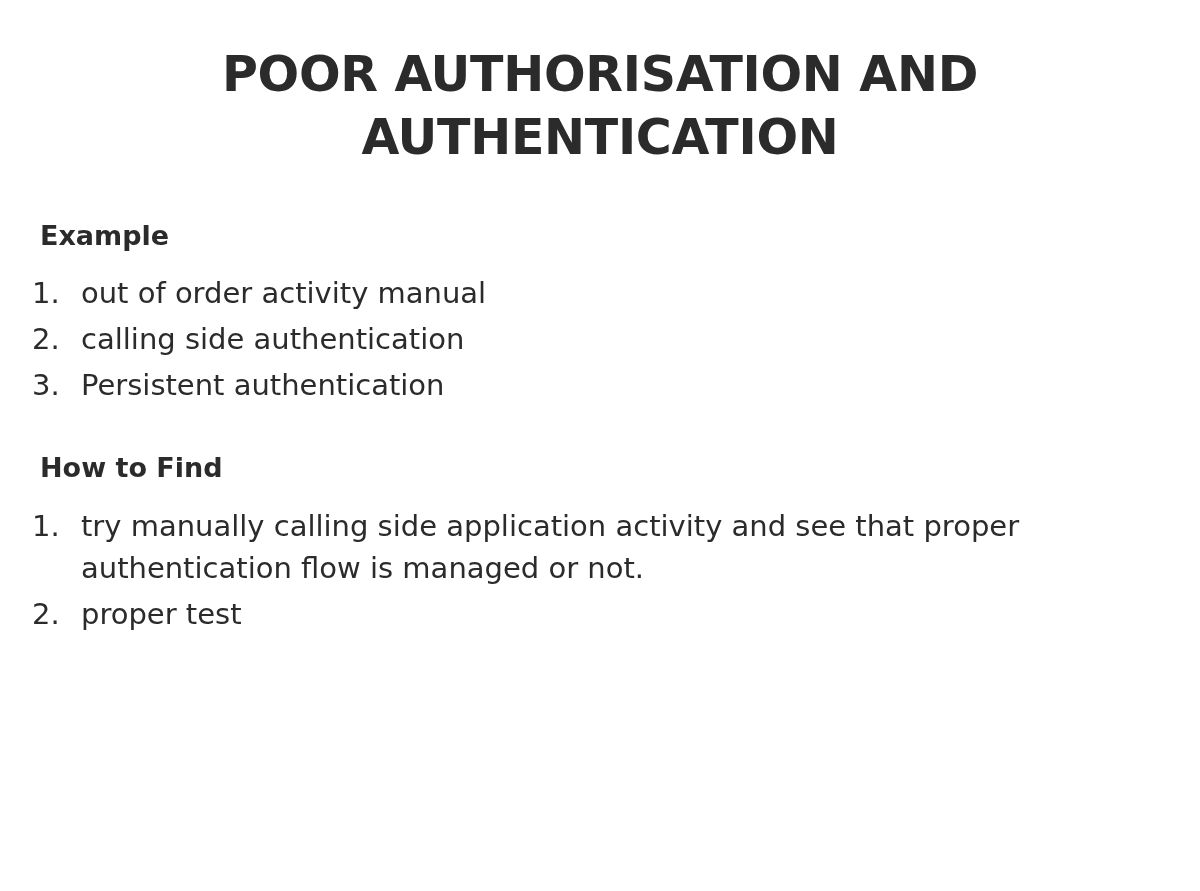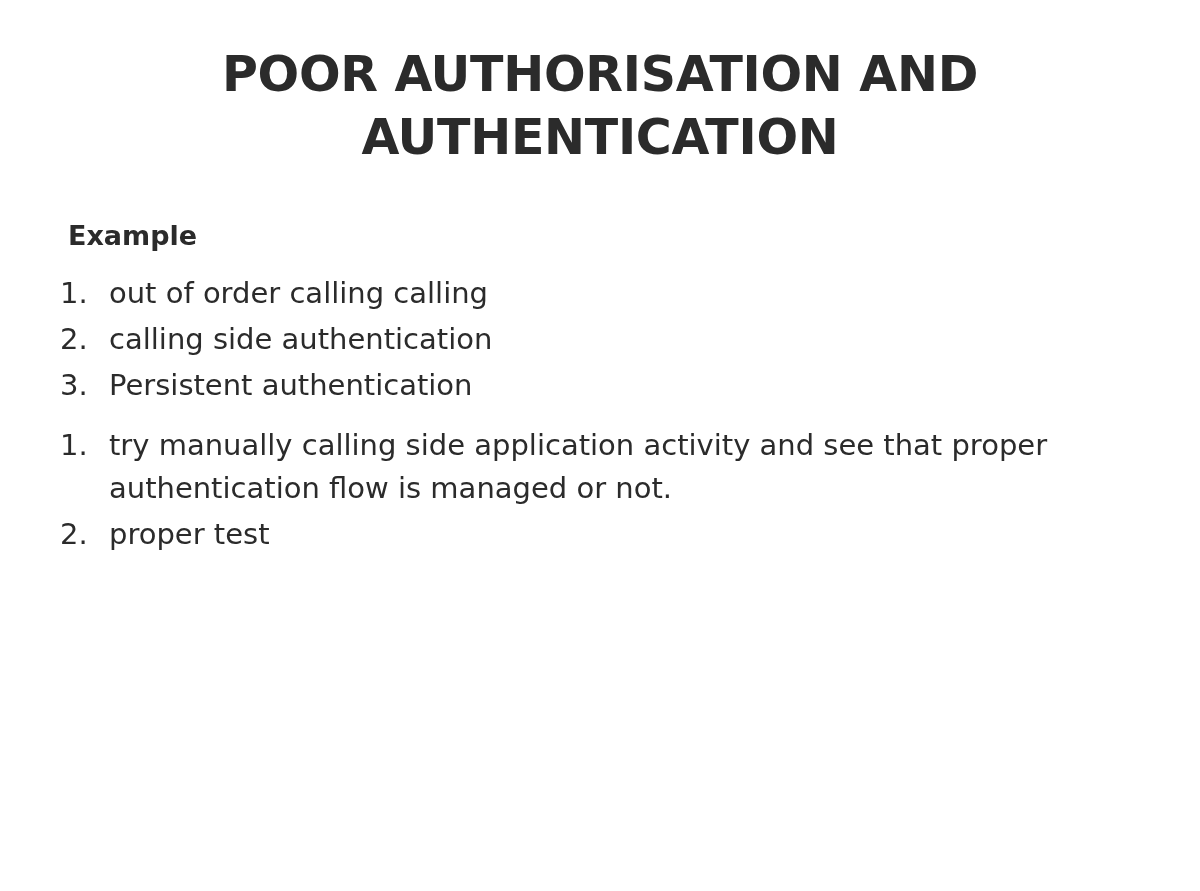--- a/index.html
+++ b/index.html
@@ -28,21 +28,21 @@
     text-align: center;
     font-size: 49px;
     font-weight: bold;
     line-height: 1.28;
     letter-spacing: -0.3px;
     color: #2b2b2b;
   }
   .body-block {
     position: absolute;
     top: 218px;
-    left: 52px;
+    left: 24px;
     width: 1110px;
   }
   .section-heading {
     font-size: 27px;
     font-weight: bold;
     color: #2b2b2b;
     margin: 0 0 0 16px;
     line-height: 1.35;
   }
   .section-heading.second {
@@ -81,32 +81,33 @@
 
   <div class="slide-title">POOR AUTHORISATION AND AUTHENTICATION</div>
 
   <div class="body-block">
 
     <div class="section-heading">Example</div>
 
     <ol class="items">
       <li>
         <span class="num">1.</span>
-        <span class="txt">out of order calling calling</span>
+        <span class="txt">out of order activity manual</span>
       </li>
       <li>
         <span class="num">2.</span>
         <span class="txt">calling side authentication</span>
       </li>
       <li>
         <span class="num">3.</span>
         <span class="txt">Persistent authentication</span>
       </li>
     </ol>
 
+    <div class="section-heading second">How to Find</div>
 
     <ol class="items">
       <li>
         <span class="num">1.</span>
         <span class="txt">try manually calling side application activity and see that proper authentication flow is managed or not.</span>
       </li>
       <li>
         <span class="num">2.</span>
         <span class="txt">proper test</span>
       </li>

